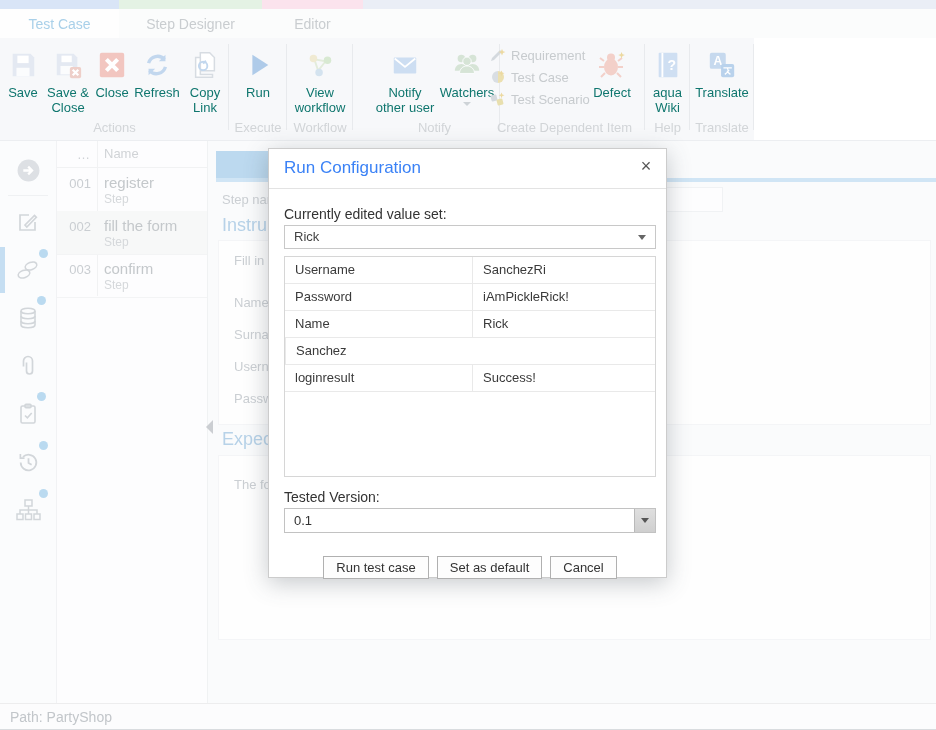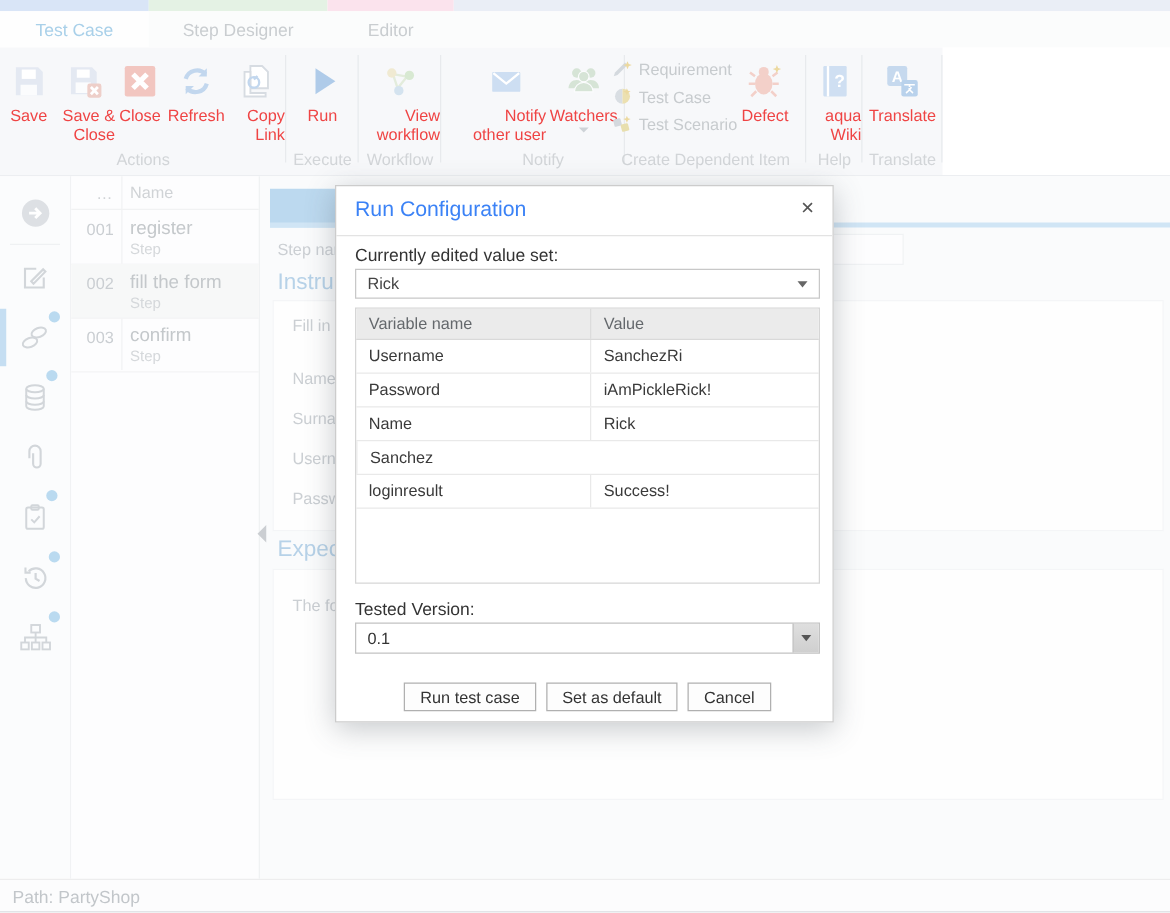--- a/index.html
+++ b/index.html
@@ -18,21 +18,21 @@
 
   
   .ribbon{position:absolute;top:38px;left:0;width:936px;height:103px;background:#fff;}
   .ribbon-bg{position:absolute;top:0;left:0;width:754px;height:103px;background:#f7f8fa;}
   .ribbon-border{position:absolute;top:102px;left:0;width:936px;height:1px;background:#eceef1;}
   .rgroup{position:absolute;top:0;height:102px;}
   .rgroup .sep{position:absolute;right:0;top:6px;bottom:10px;width:1px;background:#e8eaed;}
   .rlabel{position:absolute;bottom:5px;left:0;right:0;text-align:center;font-size:13px;color:#d2d5d8;}
   .rbtn{position:absolute;top:0;display:flex;flex-direction:column;align-items:center;padding-top:9px;cursor:default;}
   .rbtn .ric{height:36px;display:flex;align-items:center;justify-content:center;}
-  .rbtn .rtx{margin-top:2px;font-size:13px;line-height:15px;color:#ef4444;text-align:right;}
+  .rbtn .rtx{margin-top:2px;font-size:13px;line-height:15px;color:#0f766e;text-align:center;}
   .caret-dn{width:0;height:0;border-left:4px solid transparent;border-right:4px solid transparent;
             border-top:4px solid #ced3d7;margin-top:2px;}
   .smallitem{position:absolute;left:6px;display:flex;align-items:center;gap:5px;font-size:13px;color:#c7cbce;}
 
   
   .sidebar{position:absolute;top:141px;left:0;width:56px;height:562px;background:#fbfcfd;border-right:1px solid #f1f2f4;}
   .sb-item{position:absolute;left:0;width:56px;height:48px;display:flex;align-items:center;justify-content:center;}
   .sb-dot{position:absolute;width:9px;height:9px;border-radius:50%;background:#badaf0;}
   .sb-selbar{position:absolute;left:0;width:5px;height:46px;background:#c5def2;}
   .sb-sep{position:absolute;left:8px;width:40px;height:1px;background:#eff1f3;}
@@ -64,21 +64,21 @@
   .winedge{position:absolute;left:0;top:729px;width:936px;height:1px;background:#d9dcdf;}
 
   
   .modal{position:absolute;left:268px;top:148px;width:399px;height:430px;background:#ffffff;
          border:1px solid #cccccc;box-sizing:border-box;box-shadow:0 5px 22px rgba(70,80,90,.30);}
   .m-head{position:relative;height:39px;border-bottom:1px solid #e3e3e3;}
   .m-title{position:absolute;left:15px;top:9px;font-size:17px;color:#3b82f6;}
   .m-close{position:absolute;right:10px;top:7px;font-size:18px;color:#555;width:20px;text-align:center;cursor:default;}
   .m-body{position:absolute;left:15px;right:10px;top:40px;}
   .m-label{font-size:14px;color:#333;}
-  .vs-label{margin-top:7px;}
+  .vs-label{margin-top:17px;}
   .vs-select{position:relative;margin-top:3px;height:22px;border:1px solid #c8c8c8;background:#fff;
              font-size:13px;color:#444;line-height:22px;padding-left:9px;cursor:default;}
   .vs-caret{position:absolute;right:9px;top:9px;width:0;height:0;
             border-left:4px solid transparent;border-right:4px solid transparent;border-top:5px solid #666;}
   .vtable{position:relative;margin-top:7px;height:219px;border:1px solid #d6d6d6;background:#fff;}
   .vt-head{display:flex;height:24px;background:#ebebeb;border-bottom:1px solid #d9d9d9;}
   .vt-head div{font-size:13px;color:#64686c;line-height:24px;padding-left:10px;box-sizing:border-box;}
   .vt-c1{width:187px;}
   .vt-c2{flex:1;border-left:1px solid #dcdcdc;}
   .vt-row{display:flex;height:26px;border-bottom:1px solid #e9e9e9;}
@@ -425,24 +425,20 @@
       <span class="m-title">Run Configuration</span>
       <span class="m-close">×</span>
     </div>
     <div class="m-body">
       <div class="m-label vs-label">Currently edited value set:</div>
       <div class="vs-select">
         <span>Rick</span>
         <span class="vs-caret"></span>
       </div>
       <div class="vtable">
-        <div class="vt-head">
-          <div class="vt-c1">Variable name</div>
-          <div class="vt-c2">Value</div>
-        </div>
         <div class="vt-row">
           <div class="vt-c1">Username</div>
           <div class="vt-c2">SanchezRi</div>
         </div>
         <div class="vt-row">
           <div class="vt-c1">Password</div>
           <div class="vt-c2">iAmPickleRick!</div>
         </div>
         <div class="vt-row">
           <div class="vt-c1">Name</div>

